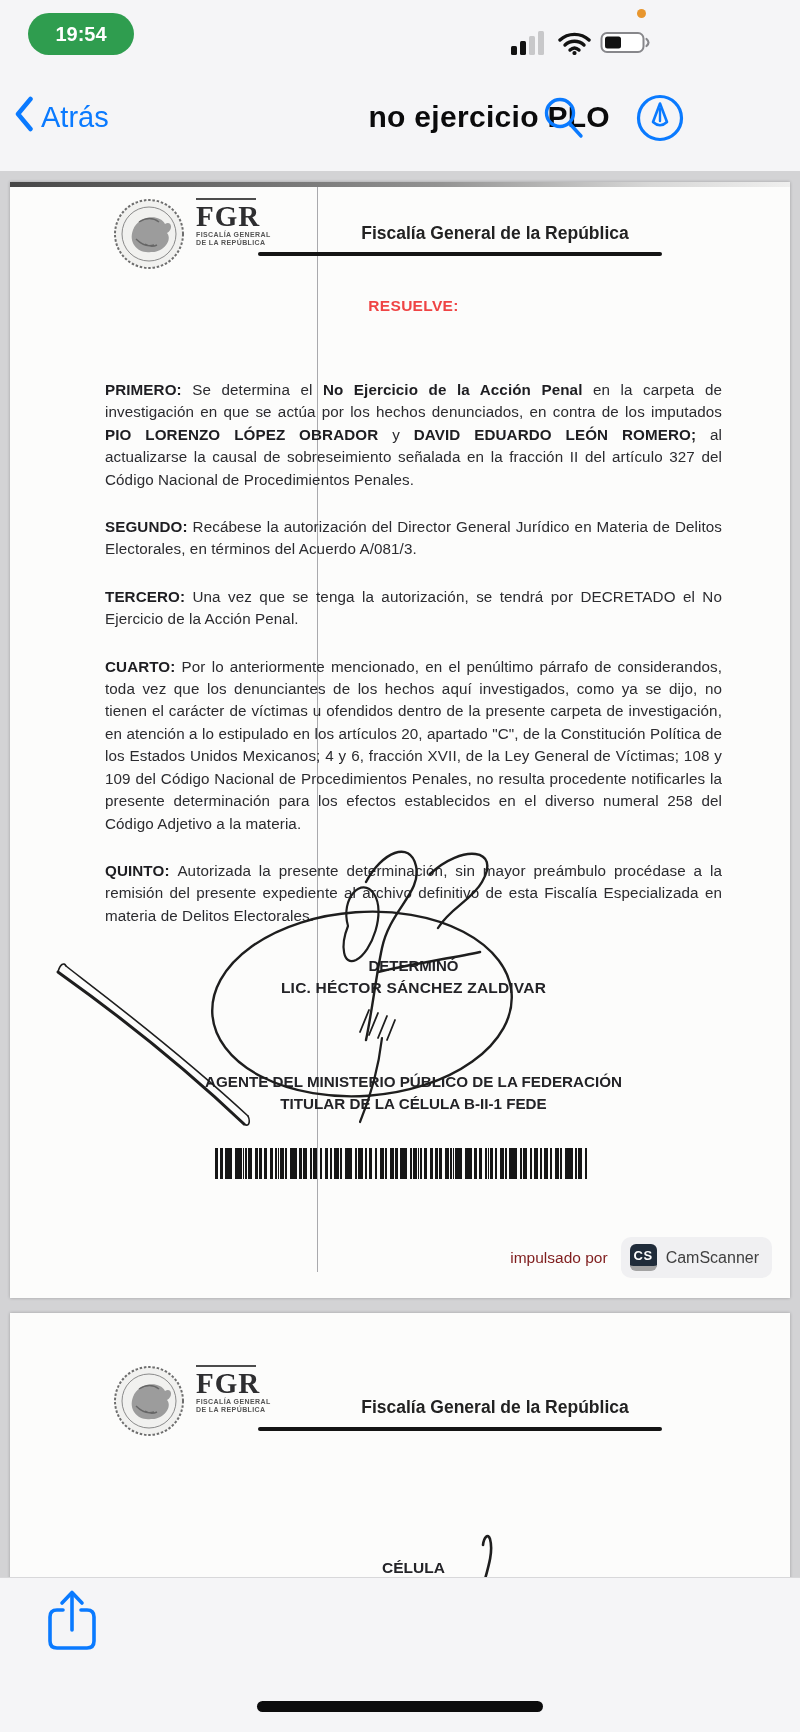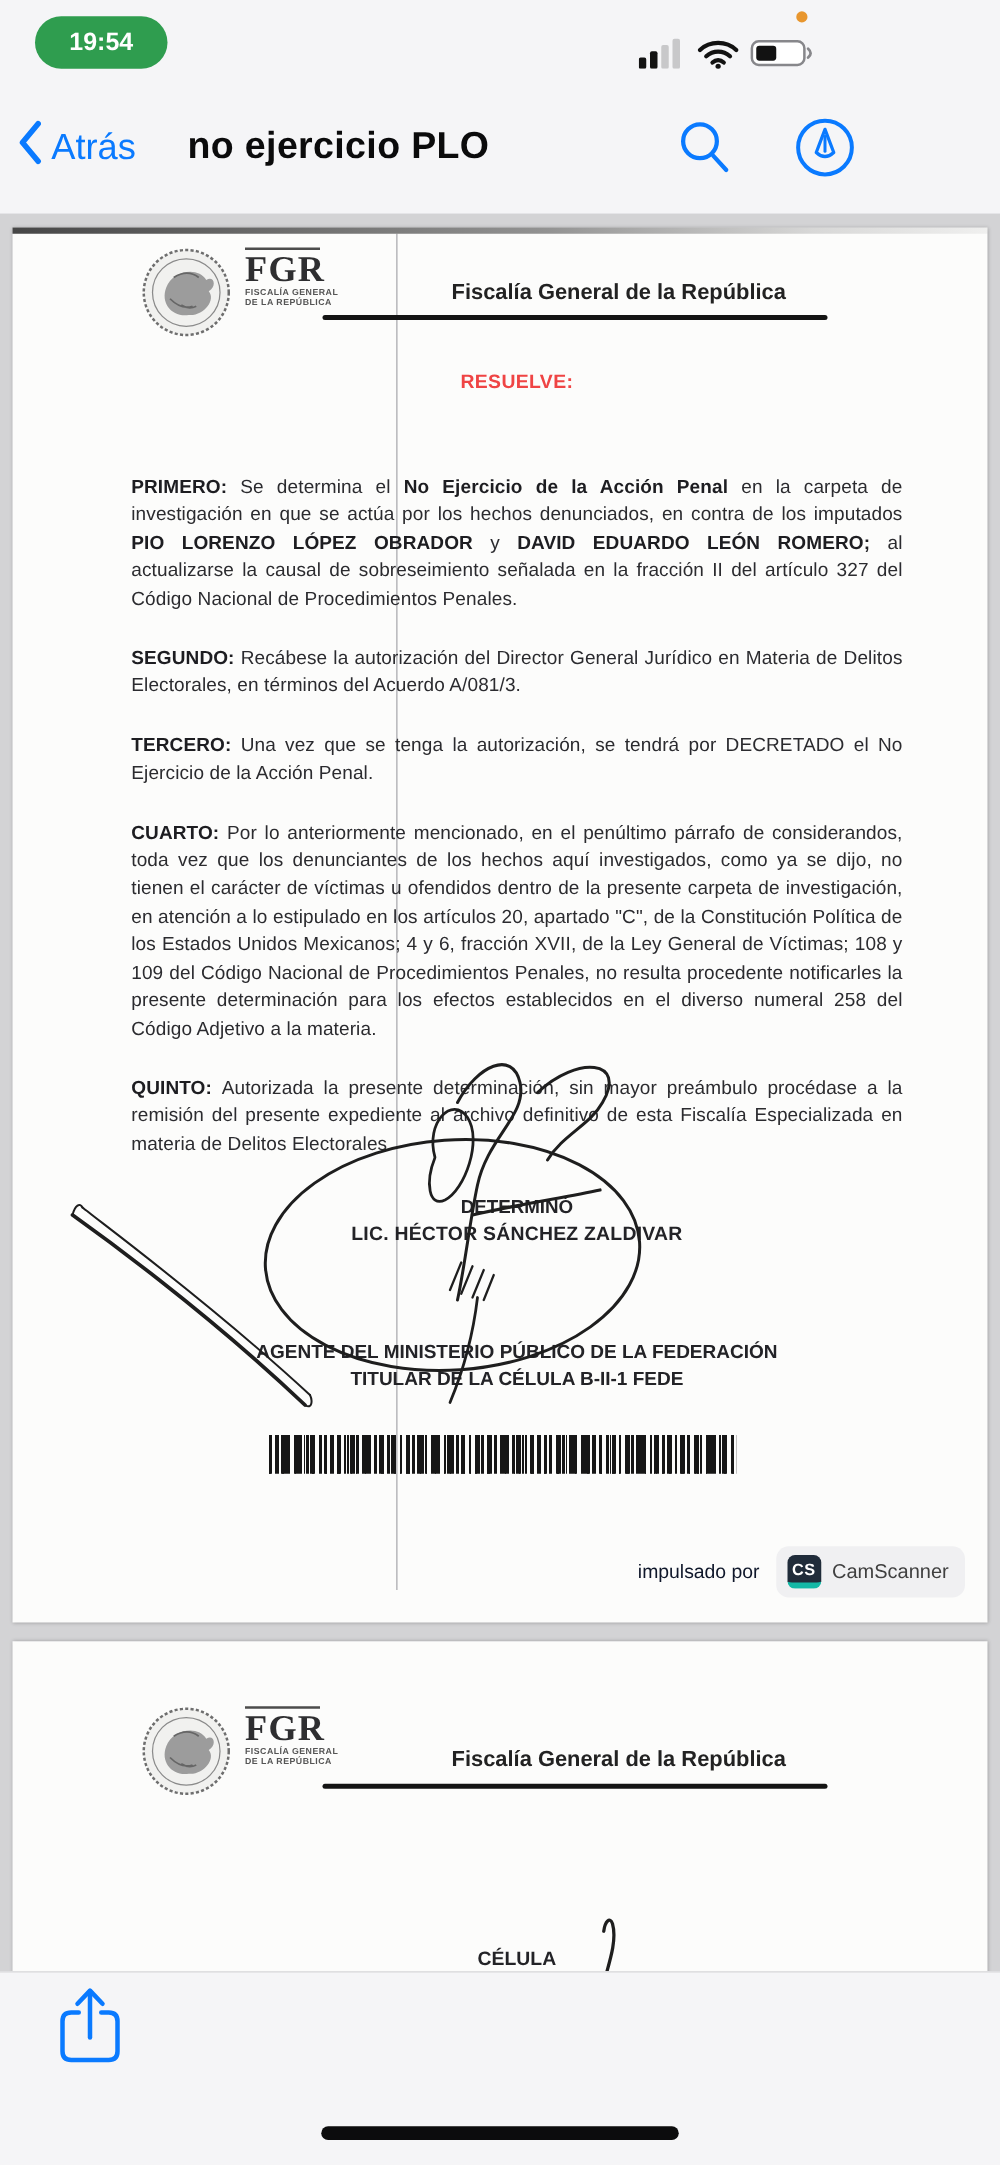--- a/index.html
+++ b/index.html
@@ -11,21 +11,21 @@
   .time-pill{position:absolute;left:28px;top:13px;min-width:106px;height:42px;border-radius:22px;
              color:#fff;font-weight:bold;font-size:20px;display:flex;align-items:center;justify-content:center;}
   .mic-dot{position:absolute;left:637px;top:9px;width:9px;height:9px;border-radius:50%;}
   .status-icons{position:absolute;right:32px;top:30px;display:flex;gap:9px;align-items:center;}
 
   
   .navbar{position:absolute;top:70px;left:0;width:800px;height:101px;background:#f5f5f7;
           border-bottom:1px solid #cfcfd3;}
   .back-btn{position:absolute;left:14px;top:26px;display:flex;align-items:center;gap:7px;
             color:#0a7aff;font-size:29px;cursor:pointer;}
-  .nav-title{position:absolute;left:150px;right:190px;top:30px;text-align:left;font-size:30px;
+  .nav-title{position:absolute;left:150px;right:190px;top:30px;text-align:right;font-size:30px;
              font-weight:bold;color:#0b0b0c;letter-spacing:.3px;white-space:nowrap;overflow:hidden;}
   .icon-btn{position:absolute;top:24px;cursor:pointer;}
   .search-btn{left:541px;}
   .markup-btn{left:634px;top:22px;}
 
   
   .viewer{position:absolute;top:171px;left:0;width:800px;height:1406px;background:#d3d3d5;overflow:hidden;}
   .page{position:absolute;left:10px;width:780px;background:#fcfcfb;box-shadow:0 0 3px rgba(0,0,0,.25);}
   .page1{top:11px;height:1116px;}
   .page2{top:1142px;height:420px;}
@@ -60,23 +60,23 @@
 
   
   .barcode{position:absolute;left:205px;top:966px;width:374px;height:31px;background-color:transparent;
     background-image:
       repeating-linear-gradient(90deg,#161616 0 2px,transparent 2px 5px),
       repeating-linear-gradient(90deg,#161616 0 3px,transparent 3px 11px),
       repeating-linear-gradient(90deg,#161616 0 1px,transparent 1px 7px);}
 
   
   .powered-row{position:absolute;right:18px;top:1055px;display:flex;align-items:center;gap:13px;}
-  .powered-text{font-size:15.5px;color:#0f172a;}
+  .powered-text{font-size:15.5px;color:#7f1d1d;}
   .cs-pill{display:flex;align-items:center;gap:9px;background:#f0f0f2;border-radius:10px;padding:7px 13px 7px 9px;}
-  .cs-icon{width:27px;height:27px;border-radius:6px;background:#202c3a;border-bottom:5px solid #14b8a6;
+  .cs-icon{width:27px;height:27px;border-radius:6px;background:#202c3a;border-bottom:5px solid #a3a3a3;
            box-sizing:border-box;display:flex;align-items:center;justify-content:center;
            color:#fff;font-weight:bold;font-size:13px;letter-spacing:.5px;}
   .cs-name{font-size:16px;font-weight:normal;color:#404040;}
 
   .sig-overlay{position:absolute;left:0;top:0;pointer-events:none;}
 
   
   .toolbar{position:absolute;top:1577px;left:0;width:800px;height:155px;background:#f5f5f7;
            border-top:1px solid #d8d8da;}
   .share-btn{position:absolute;left:44px;top:10px;cursor:pointer;}

